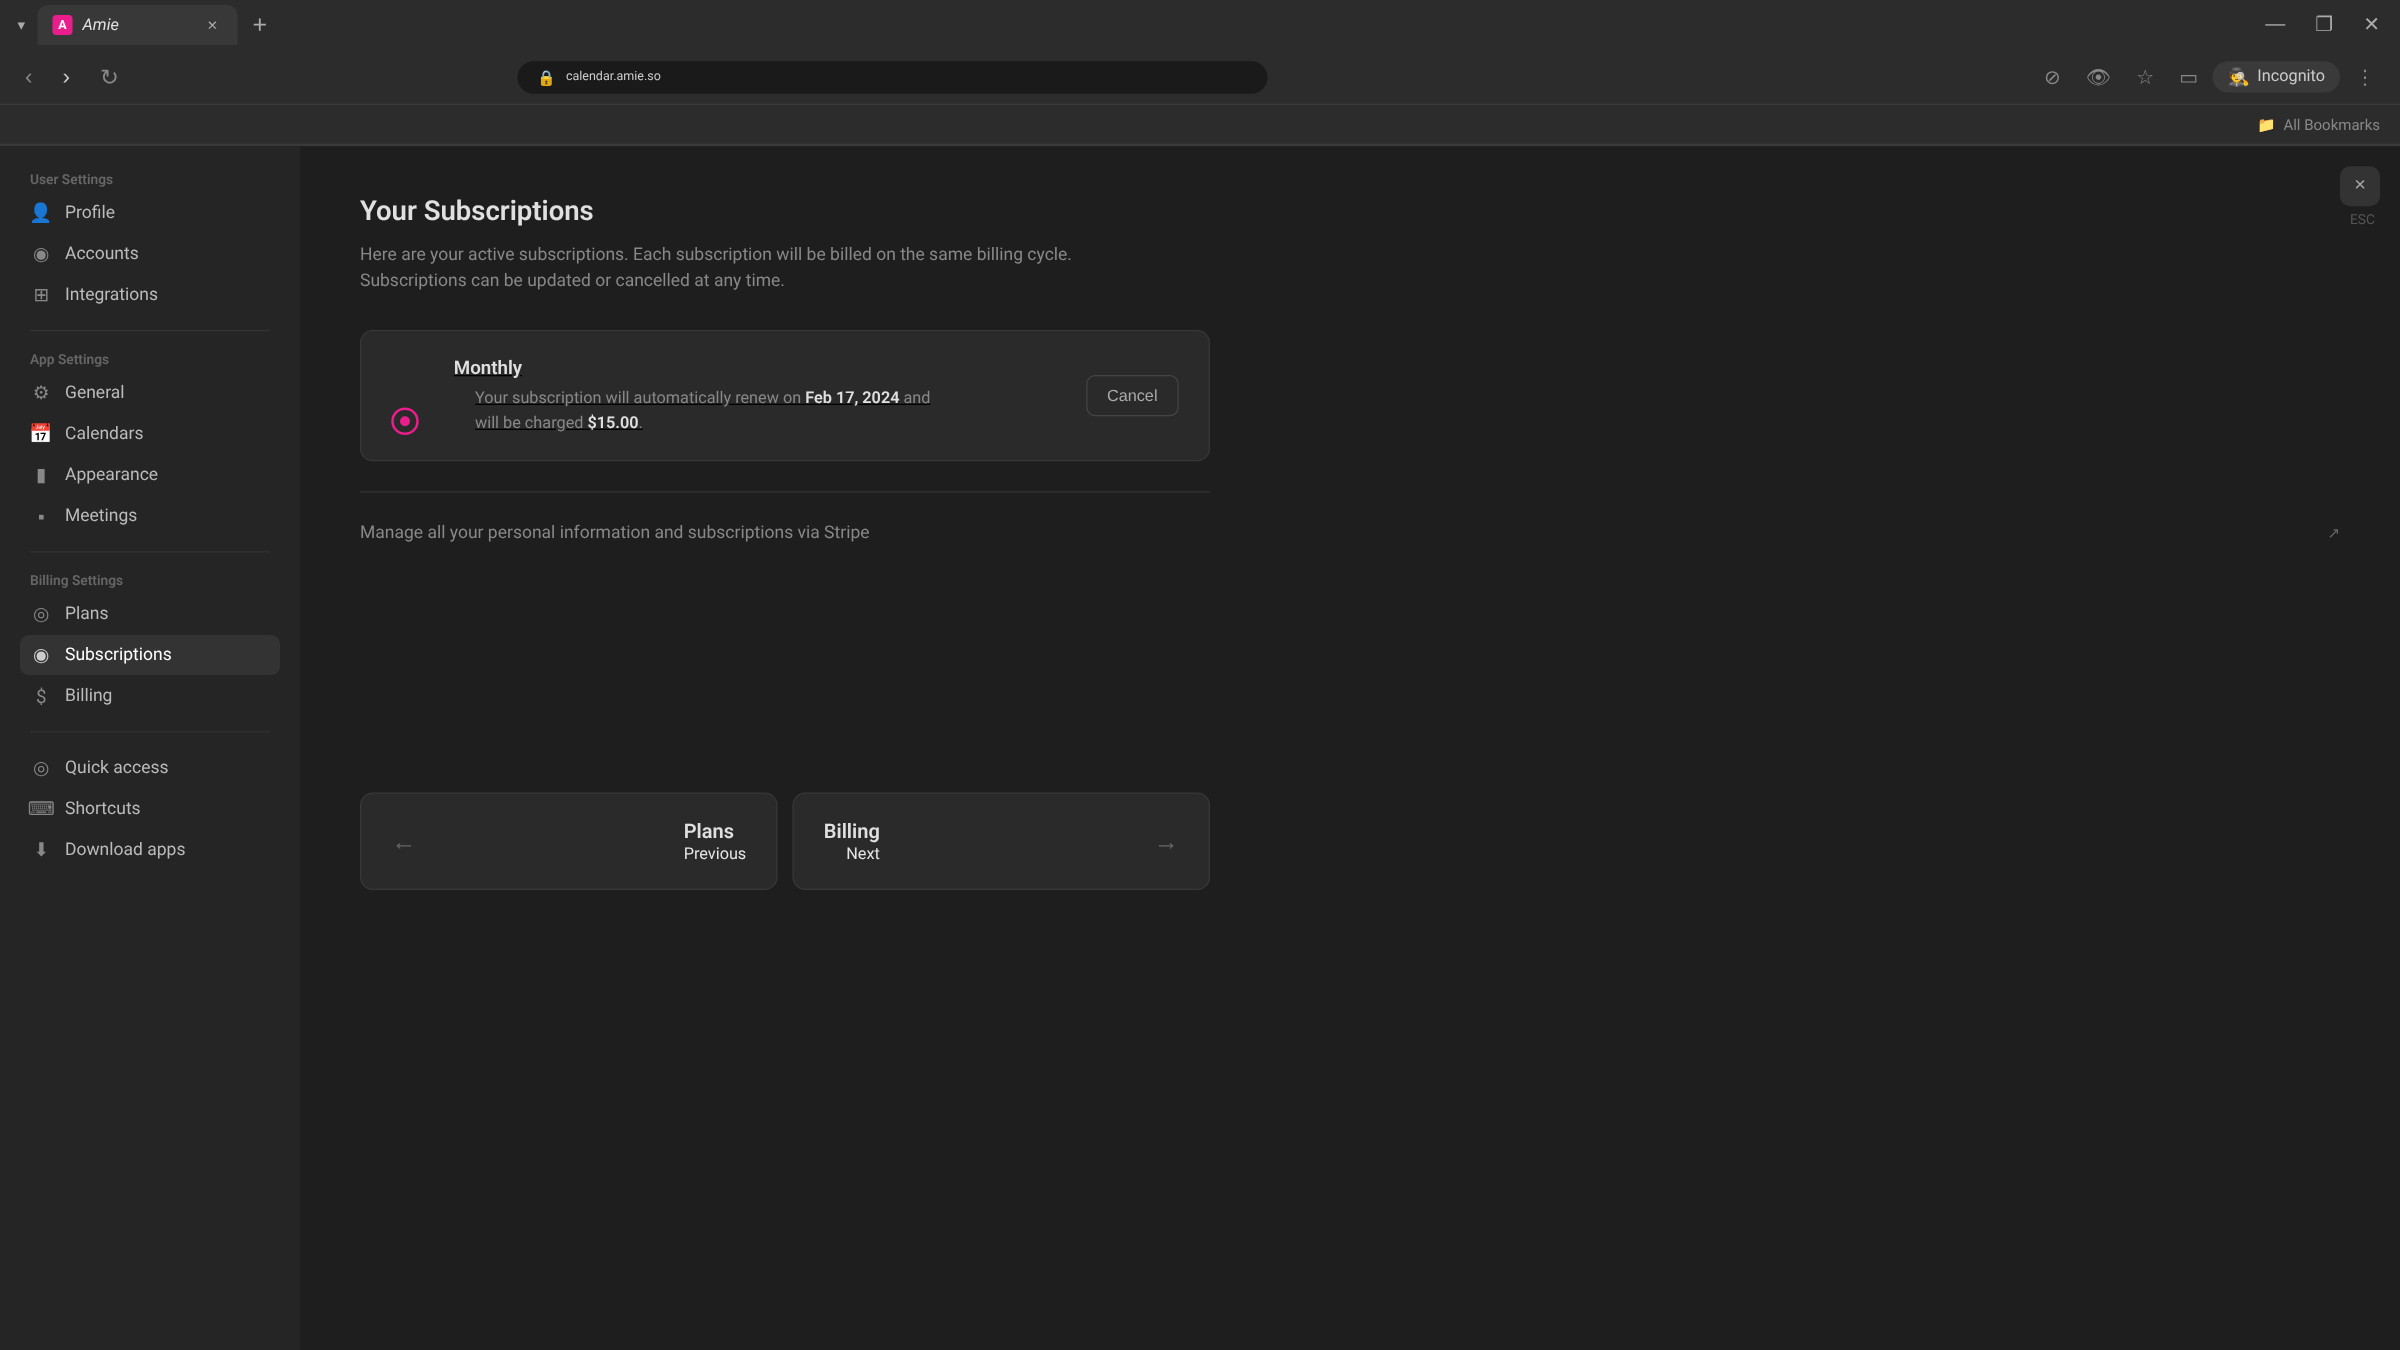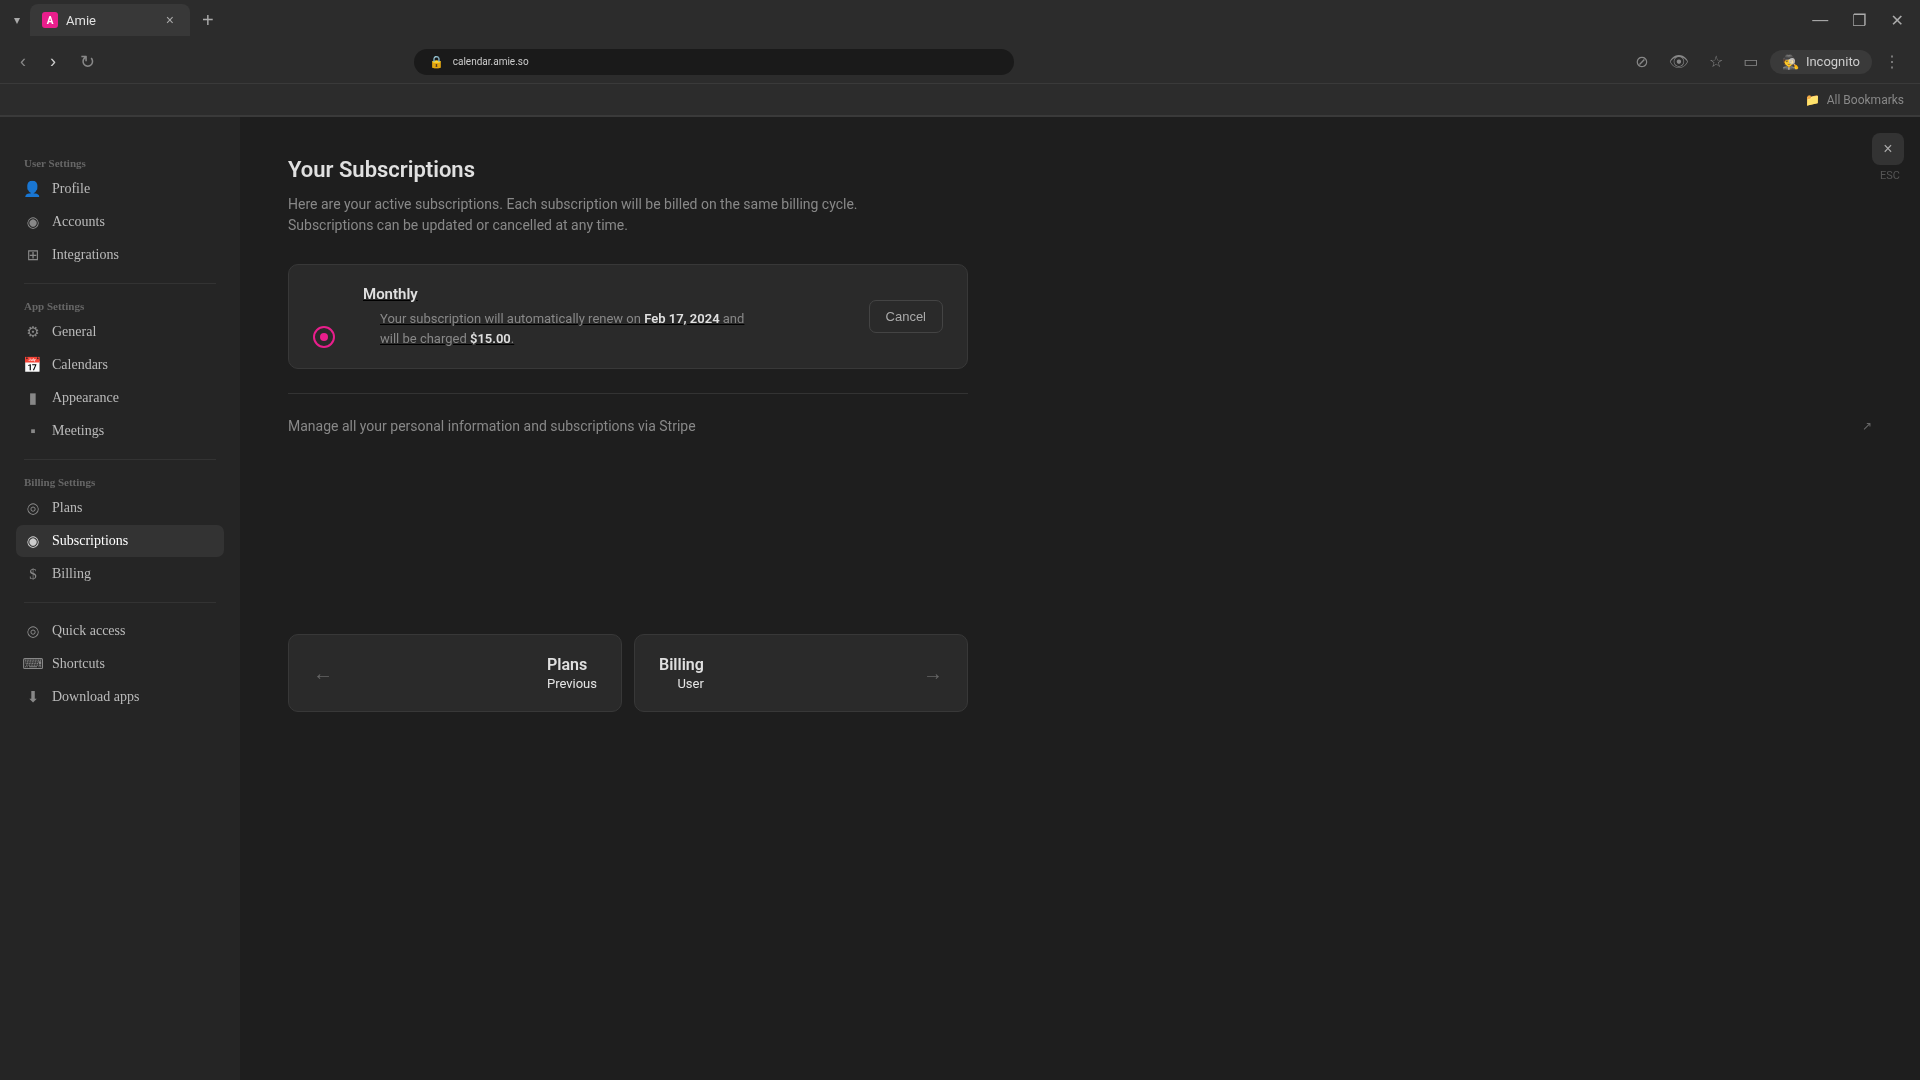--- a/index.html
+++ b/index.html
@@ -52,20 +52,21 @@
       align-items: center;
       justify-content: center;
       color: white;
       font-size: 10px;
       font-weight: bold;
     }
     .tab-title {
       color: #e0e0e0;
       font-size: 13px;
       flex: 1;
+      font-style: italic;
     }
     .tab-close {
       background: none;
       border: none;
       color: #aaa;
       cursor: pointer;
       font-size: 14px;
       padding: 2px 4px;
       border-radius: 3px;
     }
@@ -184,24 +185,23 @@
     .page-content {
       display: flex;
       height: calc(1080px - 116px);
       background: #1e1e1e;
     }
 
     
     .sidebar {
       width: 240px;
       background: #252525;
-      padding: 40px 16px;
+      padding: 20px 16px;
       overflow-y: auto;
       flex-shrink: 0;
-      font-family: Liberation Serif, serif;
     }
     .sidebar-section-label {
       color: #666;
       font-size: 11px;
       font-weight: 600;
       text-transform: none;
       padding: 0 8px;
       margin-bottom: 4px;
       margin-top: 16px;
     }
@@ -579,20 +579,20 @@
         <span class="nav-arrow">←</span>
         <div class="nav-card-text-prev">
           <div class="nav-card-main">Plans</div>
           <div class="nav-card-sub">Previous</div>
         </div>
       </div>
 
       <div class="nav-card nav-card-next">
         <div class="nav-card-text-next">
           <div class="nav-card-main">Billing</div>
-          <div class="nav-card-sub">User</div>
+          <div class="nav-card-sub">Next</div>
         </div>
         <span class="nav-arrow">→</span>
       </div>
     </div>
 
   </main>
 </div>
 
 </body></html>

